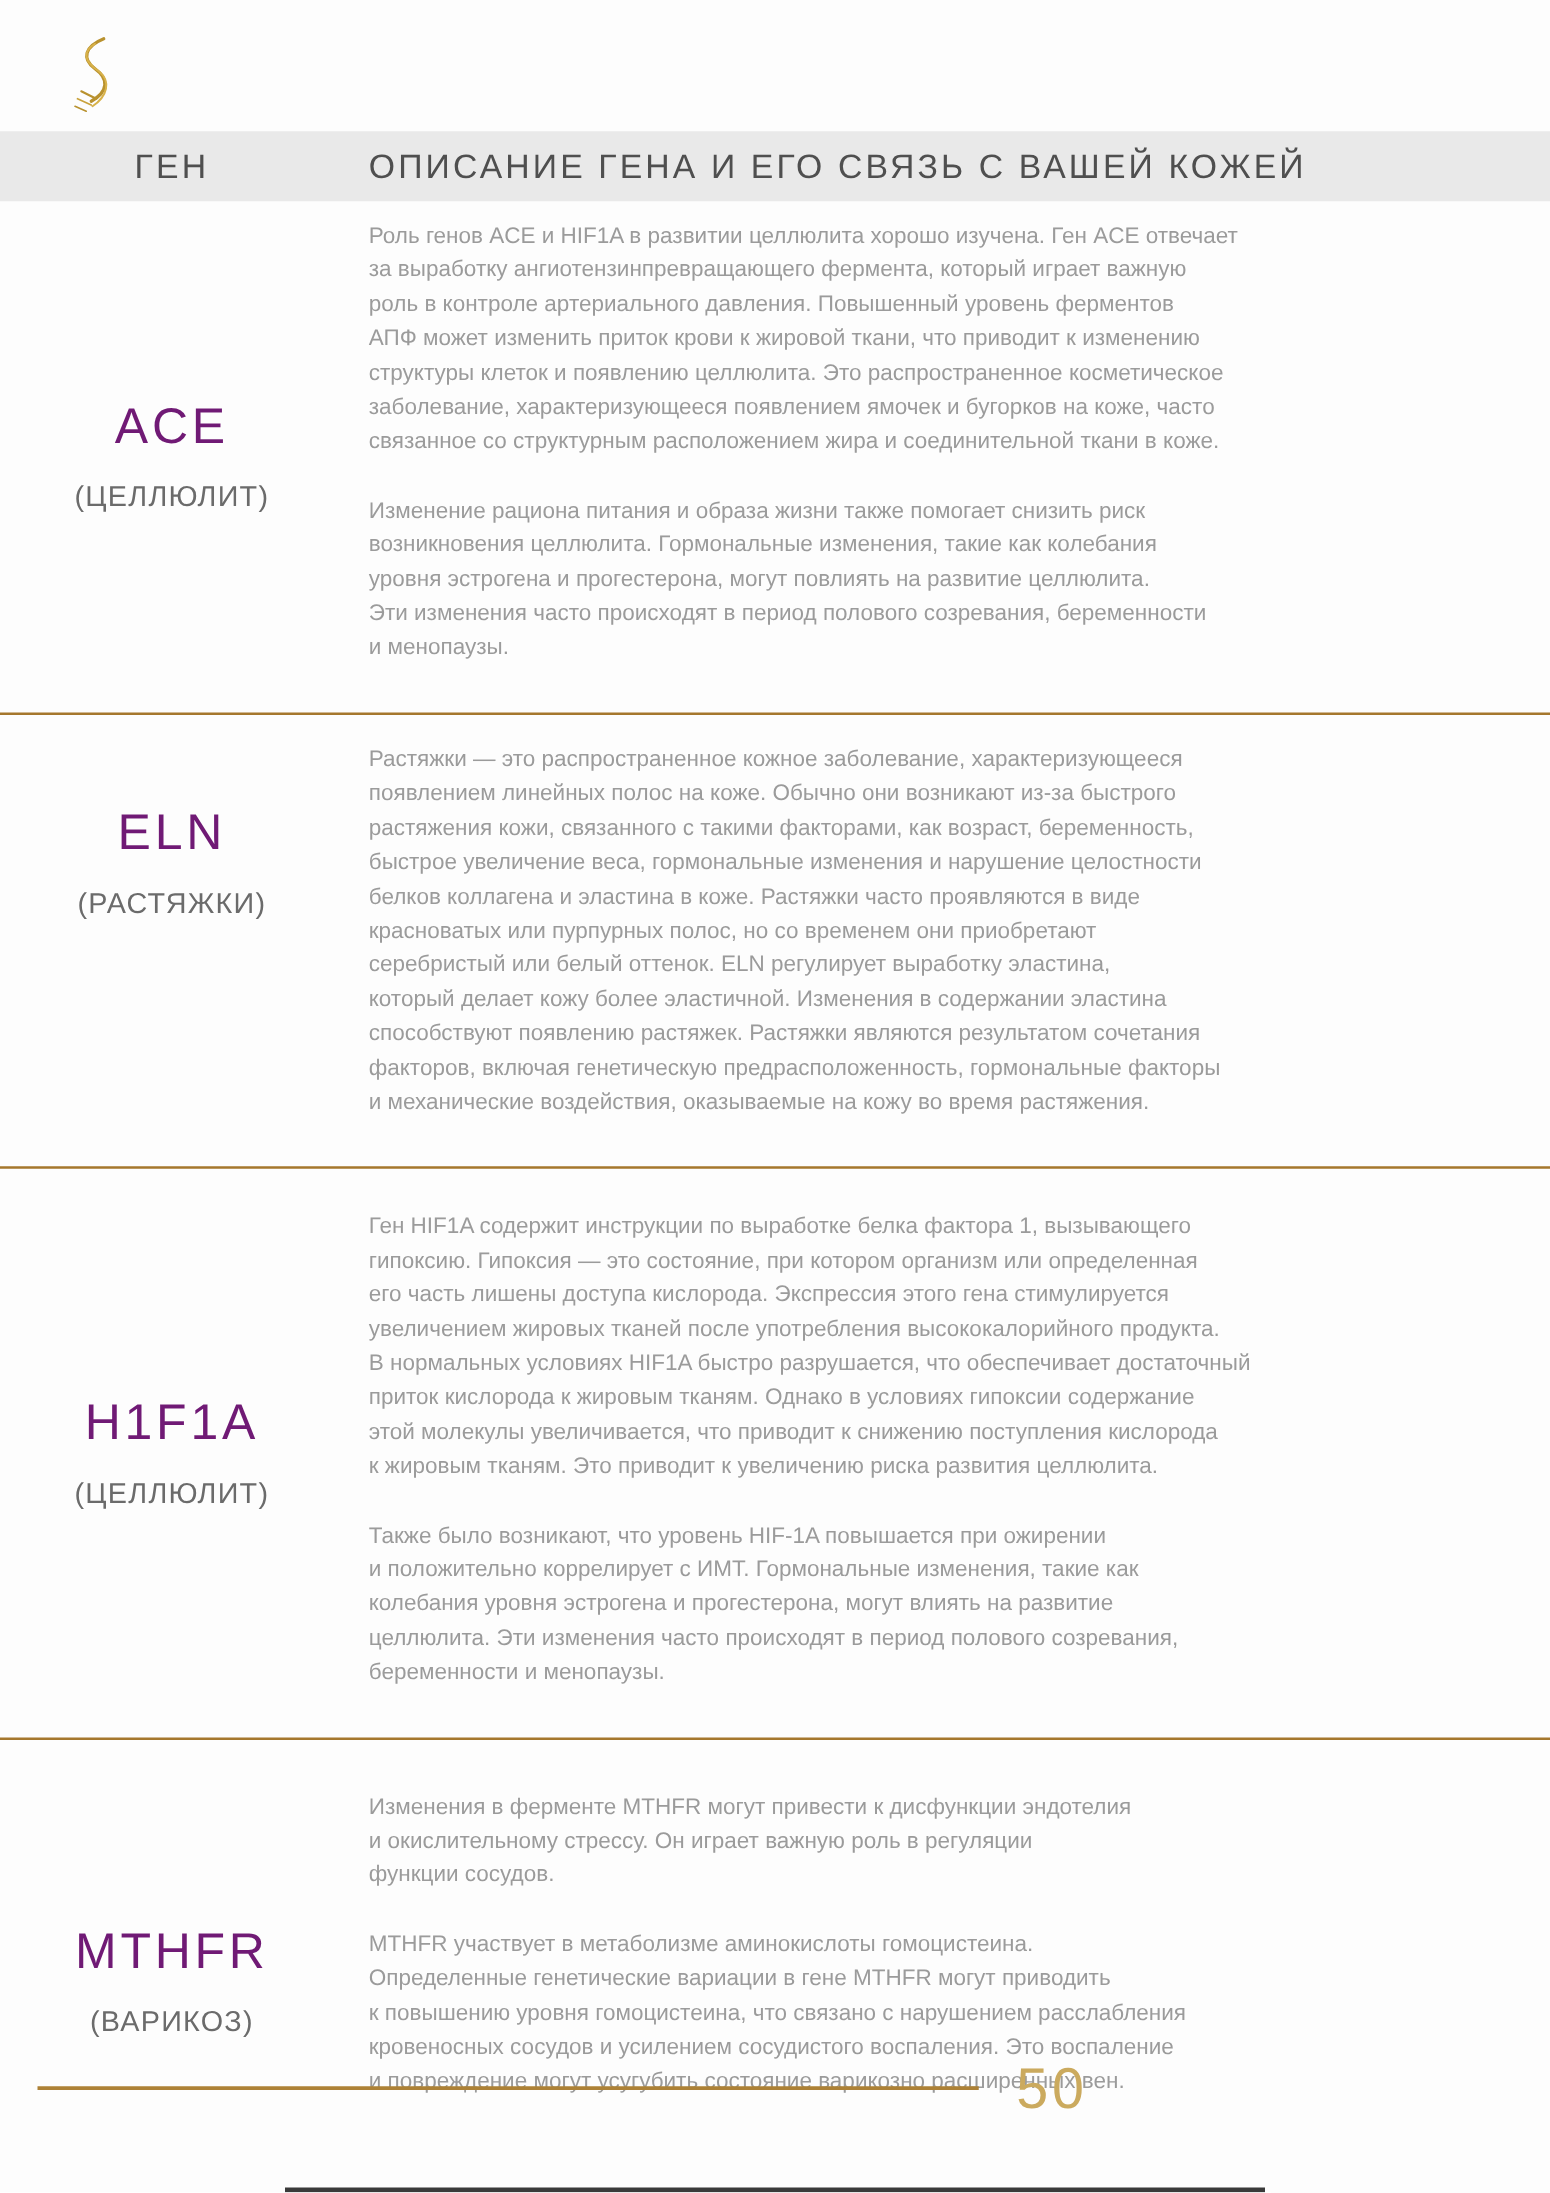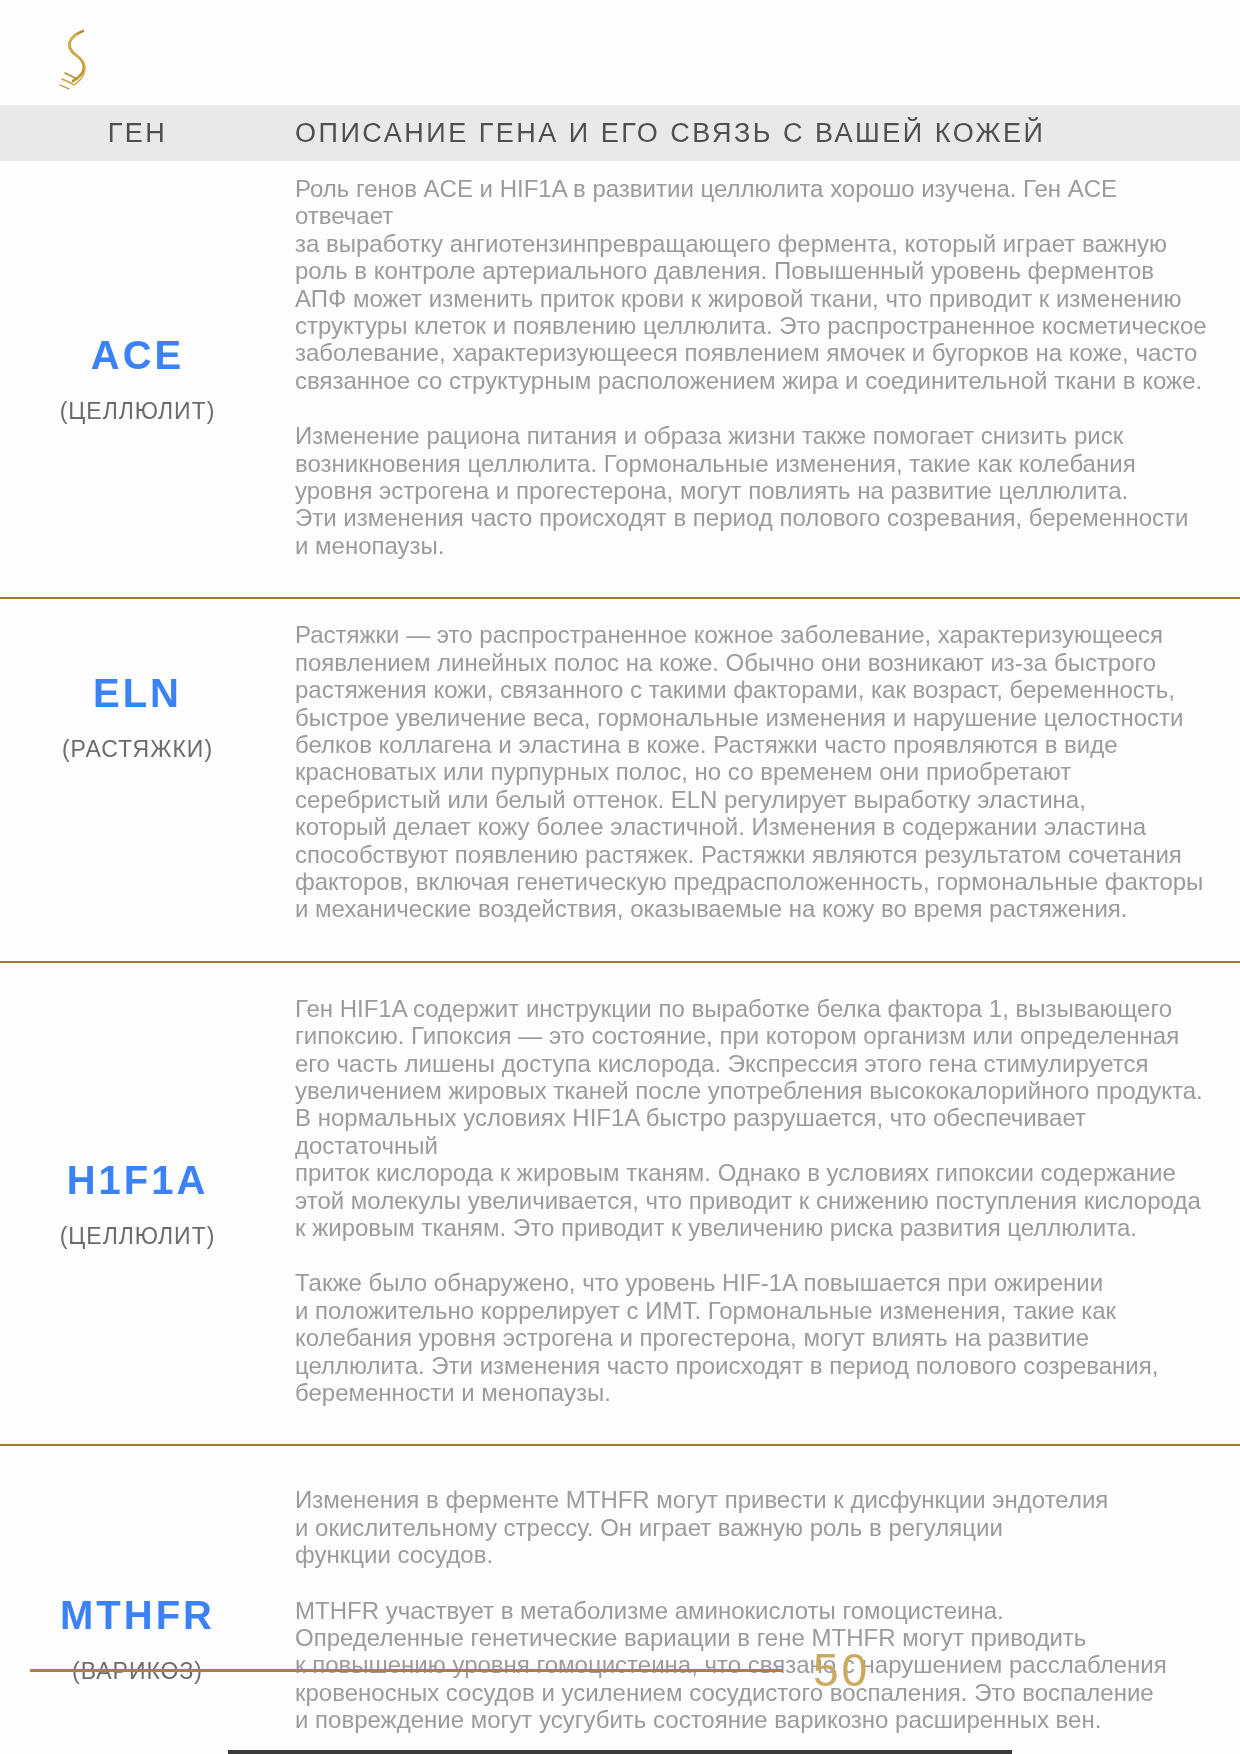--- a/index.html
+++ b/index.html
@@ -29,29 +29,29 @@
   .row-1{min-height:374px;}
   .row-2{min-height:316px;}
   .row-3{min-height:405px;}
   .row-4{min-height:386px;}
   .gene-cell{
     width:275px;flex:0 0 auto;
     display:flex;flex-direction:column;align-items:center;justify-content:center;
     text-align:center;
   }
   .gene-cell.label-high{justify-content:flex-start;padding-top:48px;margin-top:24px;}
-  .gene-name{font-size:40px;letter-spacing:3px;color:#3b82f6;font-weight:700;}
+  .gene-name{font-size:40px;letter-spacing:3px;color:#701a75;font-weight:400;}
   .gene-trait{font-size:23px;letter-spacing:1px;color:#6b6b6b;margin-top:20px;font-weight:300;}
   .desc-cell{flex:1;padding:14px 30px 10px 20px;}
   .row-2 .desc-cell{padding-top:22px;}
   .row-3 .desc-cell{padding-top:32px;}
   .row-4 .desc-cell{padding-top:40px;}
   .desc-cell p{
     margin:0 0 28px 0;
-    font-size:24px;line-height:27.4px;
+    font-size:18px;line-height:27.4px;
     color:#9b9b9b;
     white-space:pre-line;
   }
   
   .footer{
     position:absolute;top:1642px;left:30px;right:0;height:56px;
     display:flex;align-items:center;
   }
   .footer-rule{width:753px;height:3px;background:#ad8136;flex:0 0 auto;}
   .page-number{
@@ -134,21 +134,21 @@
       </div>
       <div class="desc-cell">
         <p>Ген HIF1A содержит инструкции по выработке белка фактора 1, вызывающего
 гипоксию. Гипоксия — это состояние, при котором организм или определенная
 его часть лишены доступа кислорода. Экспрессия этого гена стимулируется
 увеличением жировых тканей после употребления высококалорийного продукта.
 В нормальных условиях HIF1A быстро разрушается, что обеспечивает достаточный
 приток кислорода к жировым тканям. Однако в условиях гипоксии содержание
 этой молекулы увеличивается, что приводит к снижению поступления кислорода
 к жировым тканям. Это приводит к увеличению риска развития целлюлита.</p>
-        <p>Также было обнаружено, что уровень HIF-1A повышается при ожирении
+        <p>Также было возникают, что уровень HIF-1A повышается при ожирении
 и положительно коррелирует с ИМТ. Гормональные изменения, такие как
 колебания уровня эстрогена и прогестерона, могут влиять на развитие
 целлюлита. Эти изменения часто происходят в период полового созревания,
 беременности и менопаузы.</p>
       </div>
     </section>
 
     <section class="row row-4">
       <div class="gene-cell">
         <div class="gene-name">MTHFR</div>

